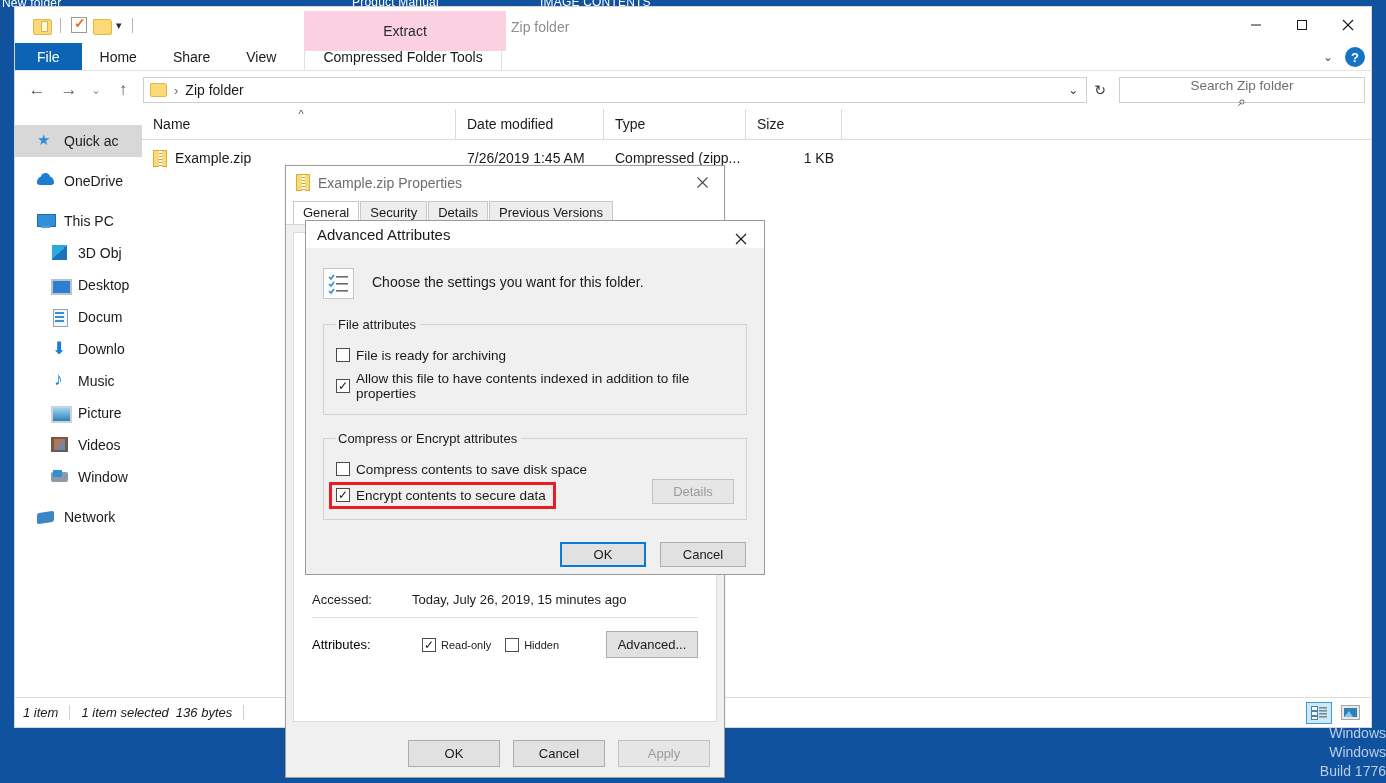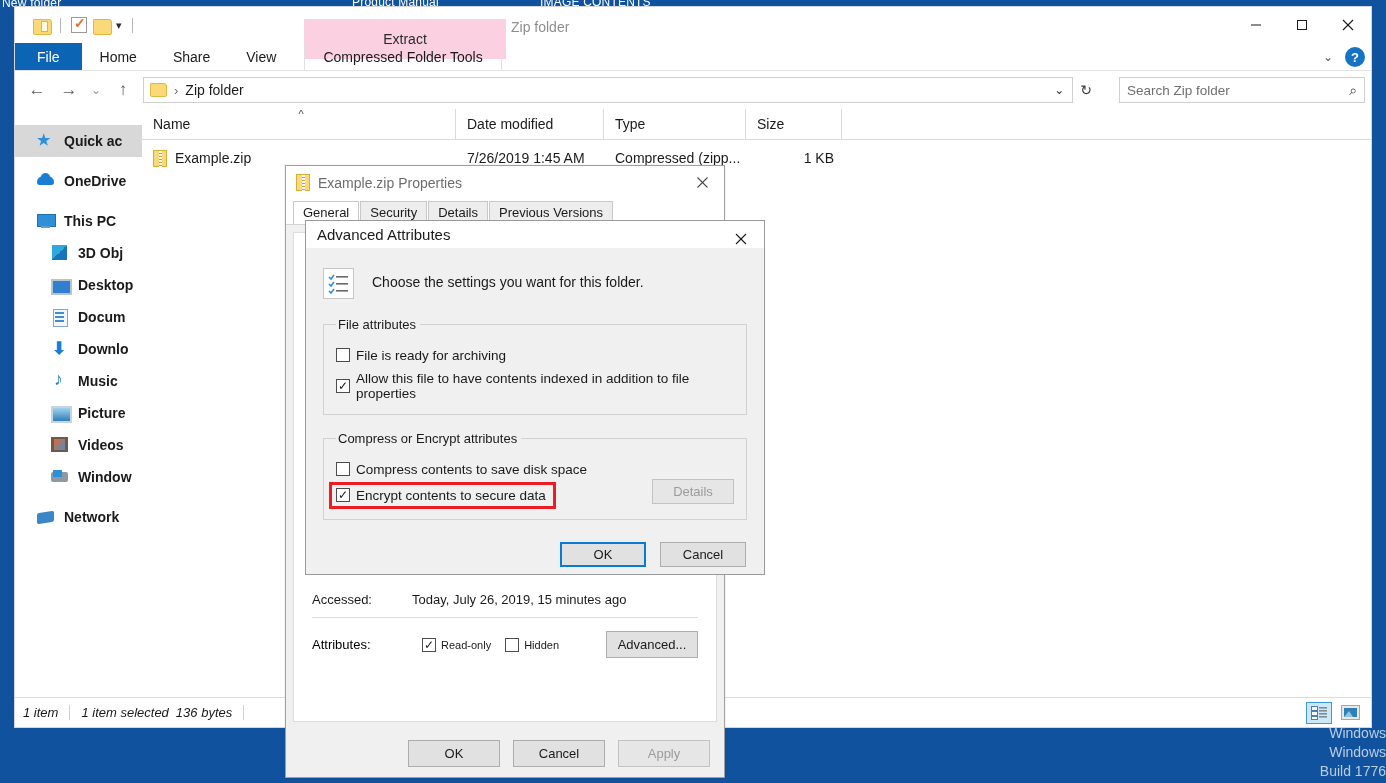--- a/index.html
+++ b/index.html
@@ -73,21 +73,21 @@
     border: 1px solid #9a9a9a; position: relative;
   }
   .icon-check-doc::after {
     content: "✓"; position: absolute; left: 2px; top: -3px;
     font-size: 14px; color: #e8702a; font-weight: bold;
   }
   .qat-caret { font-size: 11px; color: #2b2b2b; }
 
   
   .ctx-tab {
-    position: absolute; left: 289px; top: 12px;
+    position: absolute; left: 289px; top: 4px;
     width: 202px; height: 40px;
     background: #fbd0e0;
     display: flex; align-items: center; justify-content: center;
     font-size: 14px; color: #2b2b2b;
   }
   .ctx-title {
     position: absolute; left: 496px; top: 0; height: 40px;
     display: flex; align-items: center;
     font-size: 14px; color: #8e8e8e;
   }
@@ -156,39 +156,39 @@
     width: 17px; height: 14px; background: #fcd978;
     border: 1px solid #e0b93e; border-radius: 1px 3px 2px 2px;
     margin-right: 7px;
   }
   .addr-sep { color: #6b6b6b; font-size: 13px; margin: 0 7px 0 0; }
   .addr-crumb { font-size: 14px; color: #1a1a1a; }
   .addr-right { margin-left: auto; display: flex; align-items: center; gap: 10px; padding-right: 4px; }
   .addr-caret { font-size: 12px; color: #3a3a3a; }
   .refresh-ico { font-size: 14px; color: #3a3a3a; }
   .searchbox {
-    width: 246px; height: 26px; margin-left: 20px;
+    width: 246px; height: 26px; margin-left: 6px;
     border: 1px solid #cfcfcf; background: #fff;
-    display: flex; align-items: center; padding: 0 7px;
+    display: flex; align-items: center; padding: 0 7px; flex-direction: column;
   }
   .searchbox .ph { font-size: 13.5px; color: #6f6f6f; flex: 1; }
   .search-glyph { color: #4a4a4a; font-size: 14px; }
 
   
   .wbody { flex: 1; display: flex; min-height: 0; }
   .sidebar {
     width: 127px; background: #ffffff;
     padding-top: 16px;
     overflow: hidden;
     flex: none;
   }
   .navitem {
     height: 32px; display: flex; align-items: center;
     padding-left: 22px; gap: 9px;
-    font-size: 14px; color: #1a1a1a; white-space: nowrap; font-weight: bold;
+    font-size: 14px; color: #1a1a1a; white-space: nowrap;
   }
   .navitem.indent { padding-left: 36px; }
   .navitem.selected { background: #d8d8d8; }
   .navitem.spacer-top { margin-top: 8px; }
   .nav-ico { width: 18px; height: 16px; flex: none; position: relative; }
 
   .listarea { flex: 1; display: flex; flex-direction: column; min-width: 0; background: #fff; }
   .colhead {
     height: 31px; display: flex; align-items: center;
     border-bottom: 1px solid #dadada;

